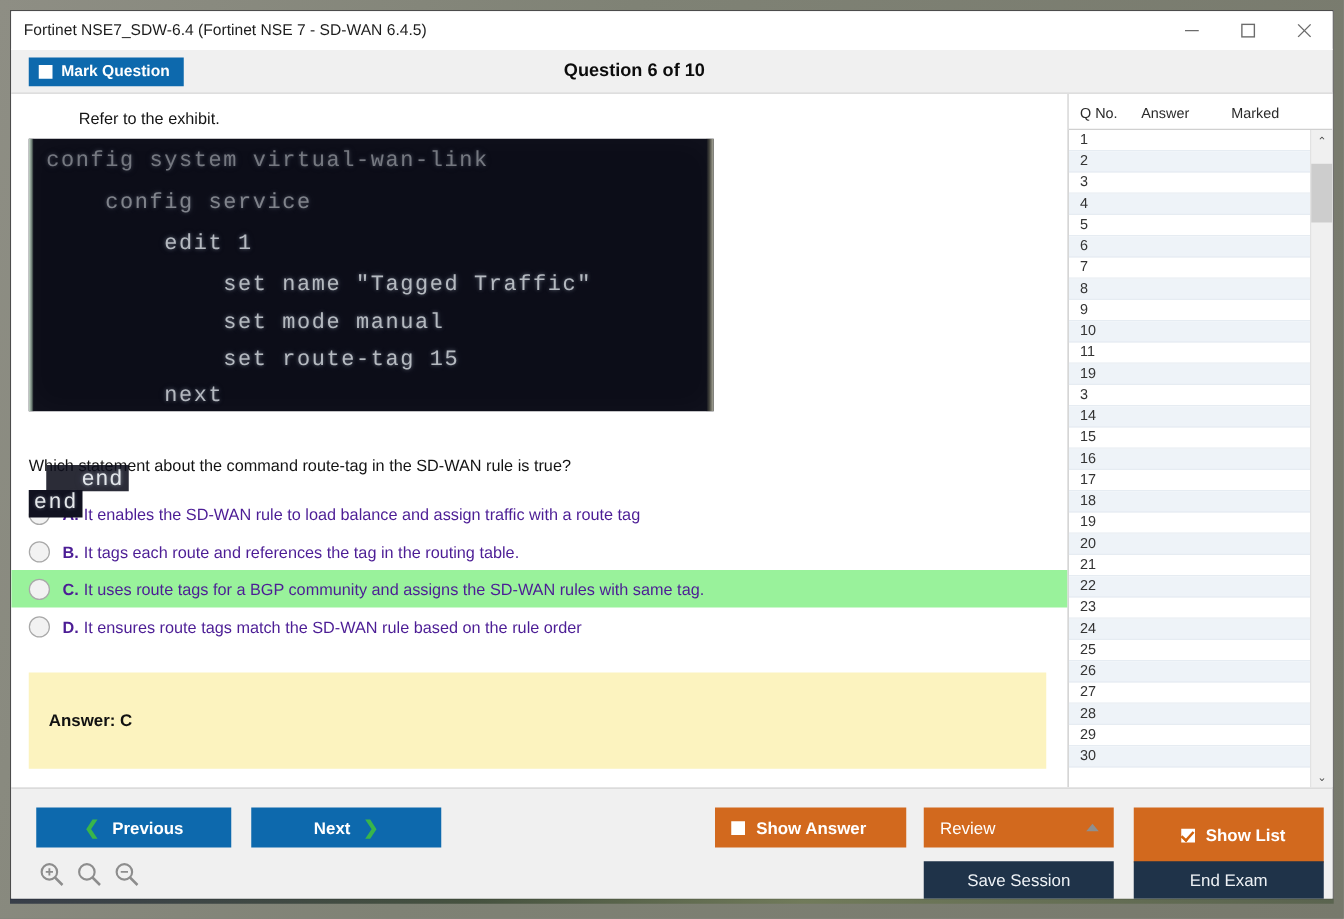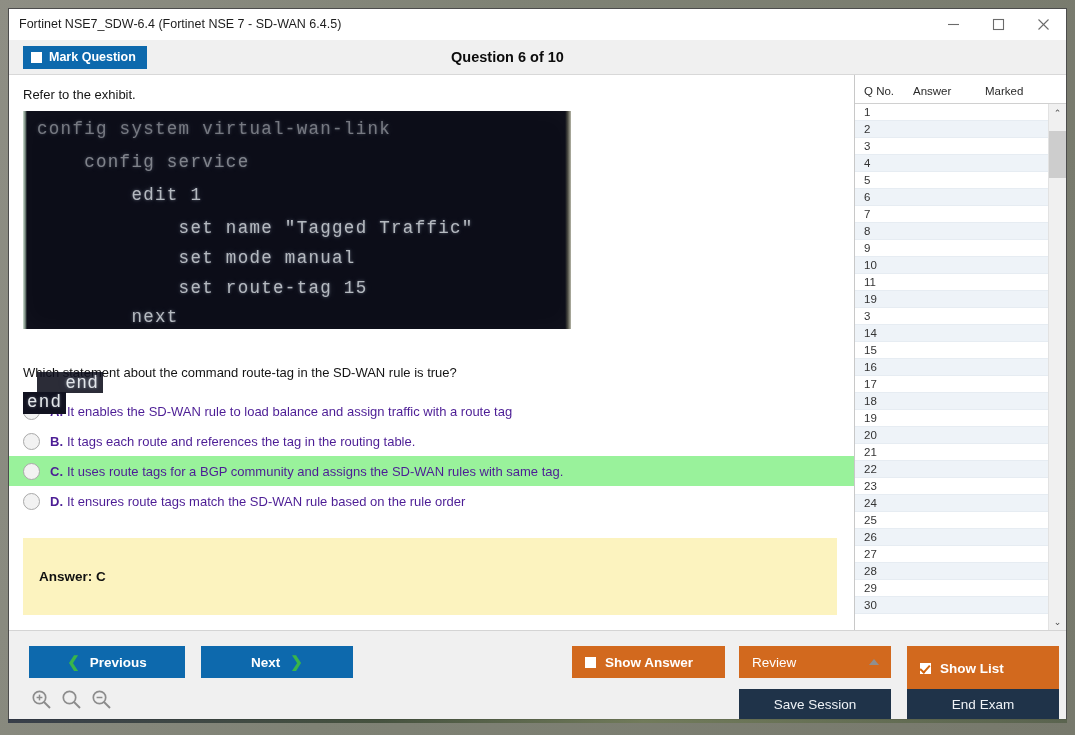--- a/index.html
+++ b/index.html
@@ -128,20 +128,21 @@
     width: 845px;
     flex: 0 0 auto;
     padding: 0;
     position: relative;
     overflow: hidden;
   }
   .refer {
     font-size: 13px;
     color: #141414;
     padding: 12px 0 0 14px;
+    margin-left: 40px;
   }
   
   .exhibit {
     margin: 9px 0 0 14px;
     width: 548px;
     height: 218px;
     background: #0c0d18;
     position: relative;
     overflow: hidden;
     font-family: "Liberation Mono", monospace;
@@ -312,21 +313,21 @@
     position: absolute;
   }
   .btn-blue { background: #0d69ad; }
   .btn-orange { background: #d2691e; }
   .btn-navy { background: #1f3349; color:#eef2f6; font-weight: normal; font-size: 13.5px; }
   .chev { color: #39b54a; font-size: 15px; font-weight: bold; }
   #btn-prev  { left: 20px;  top: 15px; width: 156px; height: 32px; gap: 10px; }
   #btn-next  { left: 192px; top: 15px; width: 152px; height: 32px; gap: 10px; }
   #btn-showanswer { left: 563px; top: 15px; width: 153px; height: 32px; gap: 9px; justify-content:flex-start; padding-left: 13px; box-sizing:border-box; }
   #btn-review { left: 730px; top: 15px; width: 152px; height: 32px; justify-content: space-between; padding: 0 12px 0 13px; box-sizing: border-box; font-weight: normal; }
-  #btn-showlist { left: 898px; top: 15px; width: 152px; height: 44px; gap: 9px; justify-content:flex-start; padding-left: 13px; box-sizing:border-box; }
+  #btn-showlist { left: 898px; top: 15px; width: 152px; height: 44px; gap: 9px; justify-content:center; padding-left: 13px; box-sizing:border-box; }
   #btn-save { left: 730px; top: 58px; width: 152px; height: 30px; text-align: center; }
   #btn-end  { left: 898px; top: 58px; width: 152px; height: 30px; }
   .tri-up {
     width: 0; height: 0;
     border-left: 5px solid transparent;
     border-right: 5px solid transparent;
     border-bottom: 6px solid #8f8f8f;
   }
   .zoomtools {
     position: absolute;

